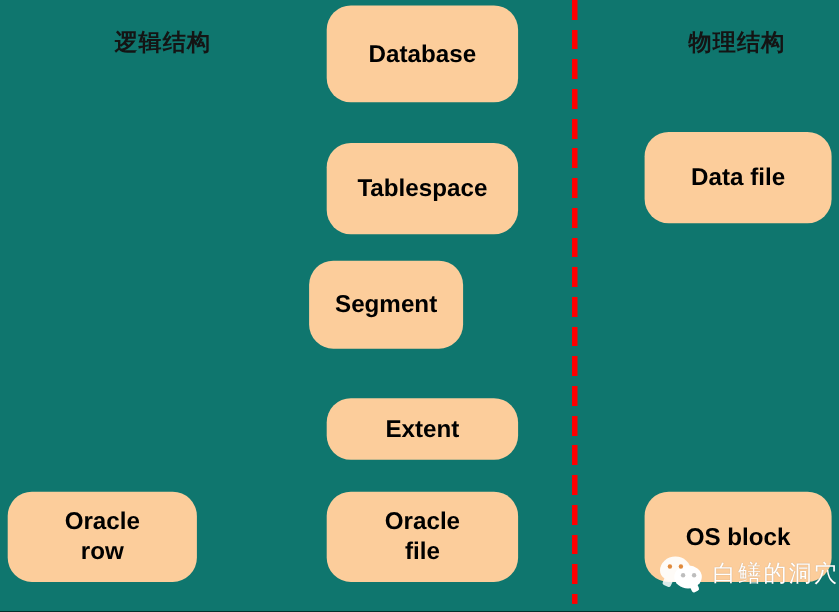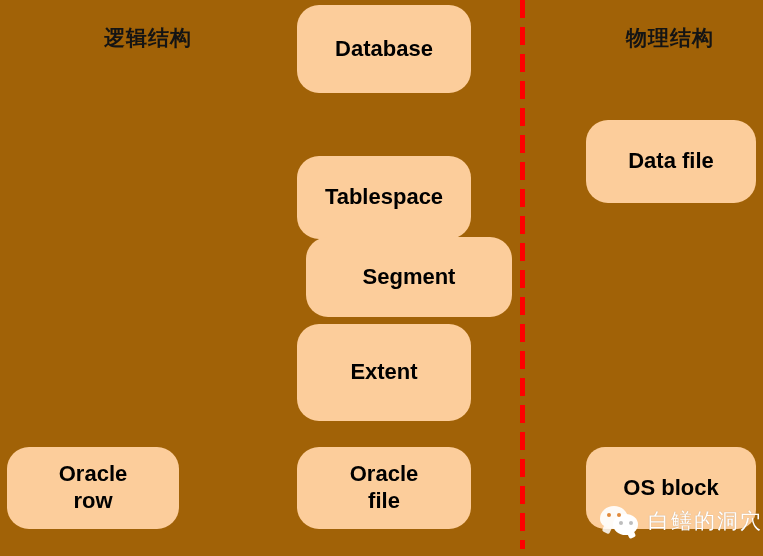--- a/index.html
+++ b/index.html
@@ -4,21 +4,21 @@
 <style>
   html, body {
     margin: 0;
     padding: 0;
     background: #000000;
   }
   #canvas {
     position: relative;
     width: 763px;
     height: 556px;
-    background: #a16207;
+    background: #0f766e;
     overflow: hidden;
     font-family: "Liberation Sans", sans-serif;
   }
 
   
   .section-label {
     position: absolute;
     font-size: 21px;
     font-weight: bold;
     color: #141414;
@@ -41,31 +41,31 @@
     color: #000000;
     font-size: 22px;
     font-weight: bold;
     line-height: 1.22;
     box-sizing: border-box;
     padding: 2px 6px;
   }
 
   
   #node-database   { left: 297px; top: 5px;   width: 174px; height: 88px; }
-  #node-tablespace { left: 297px; top: 130px; width: 174px; height: 83px; margin-top: 26px; }
-  #node-segment    { left: 306px; top: 237px; width: 206px; height: 80px; }
-  #node-extent     { left: 297px; top: 324px; width: 174px; height: 97px; }
+  #node-tablespace { left: 297px; top: 130px; width: 174px; height: 83px; }
+  #node-segment    { left: 281px; top: 237px; width: 140px; height: 80px; }
+  #node-extent     { left: 297px; top: 362px; width: 174px; height: 56px; }
   #node-oracleblock{ left: 297px; top: 447px; width: 174px; height: 82px; }
 
   
   #node-oraclerow  { left: 7px;   top: 447px; width: 172px; height: 82px; }
 
   
   #node-datafile   { left: 586px; top: 120px; width: 170px; height: 83px; }
-  #node-osblock    { left: 586px; top: 447px; width: 170px; height: 82px; border-radius: 19px; }
+  #node-osblock    { left: 586px; top: 447px; width: 170px; height: 82px; }
 
   
   #divider {
     position: absolute;
     left: 520px;
     top: 0px;
     width: 5px;
     height: 549px;
     background-image: repeating-linear-gradient(
       to bottom,

